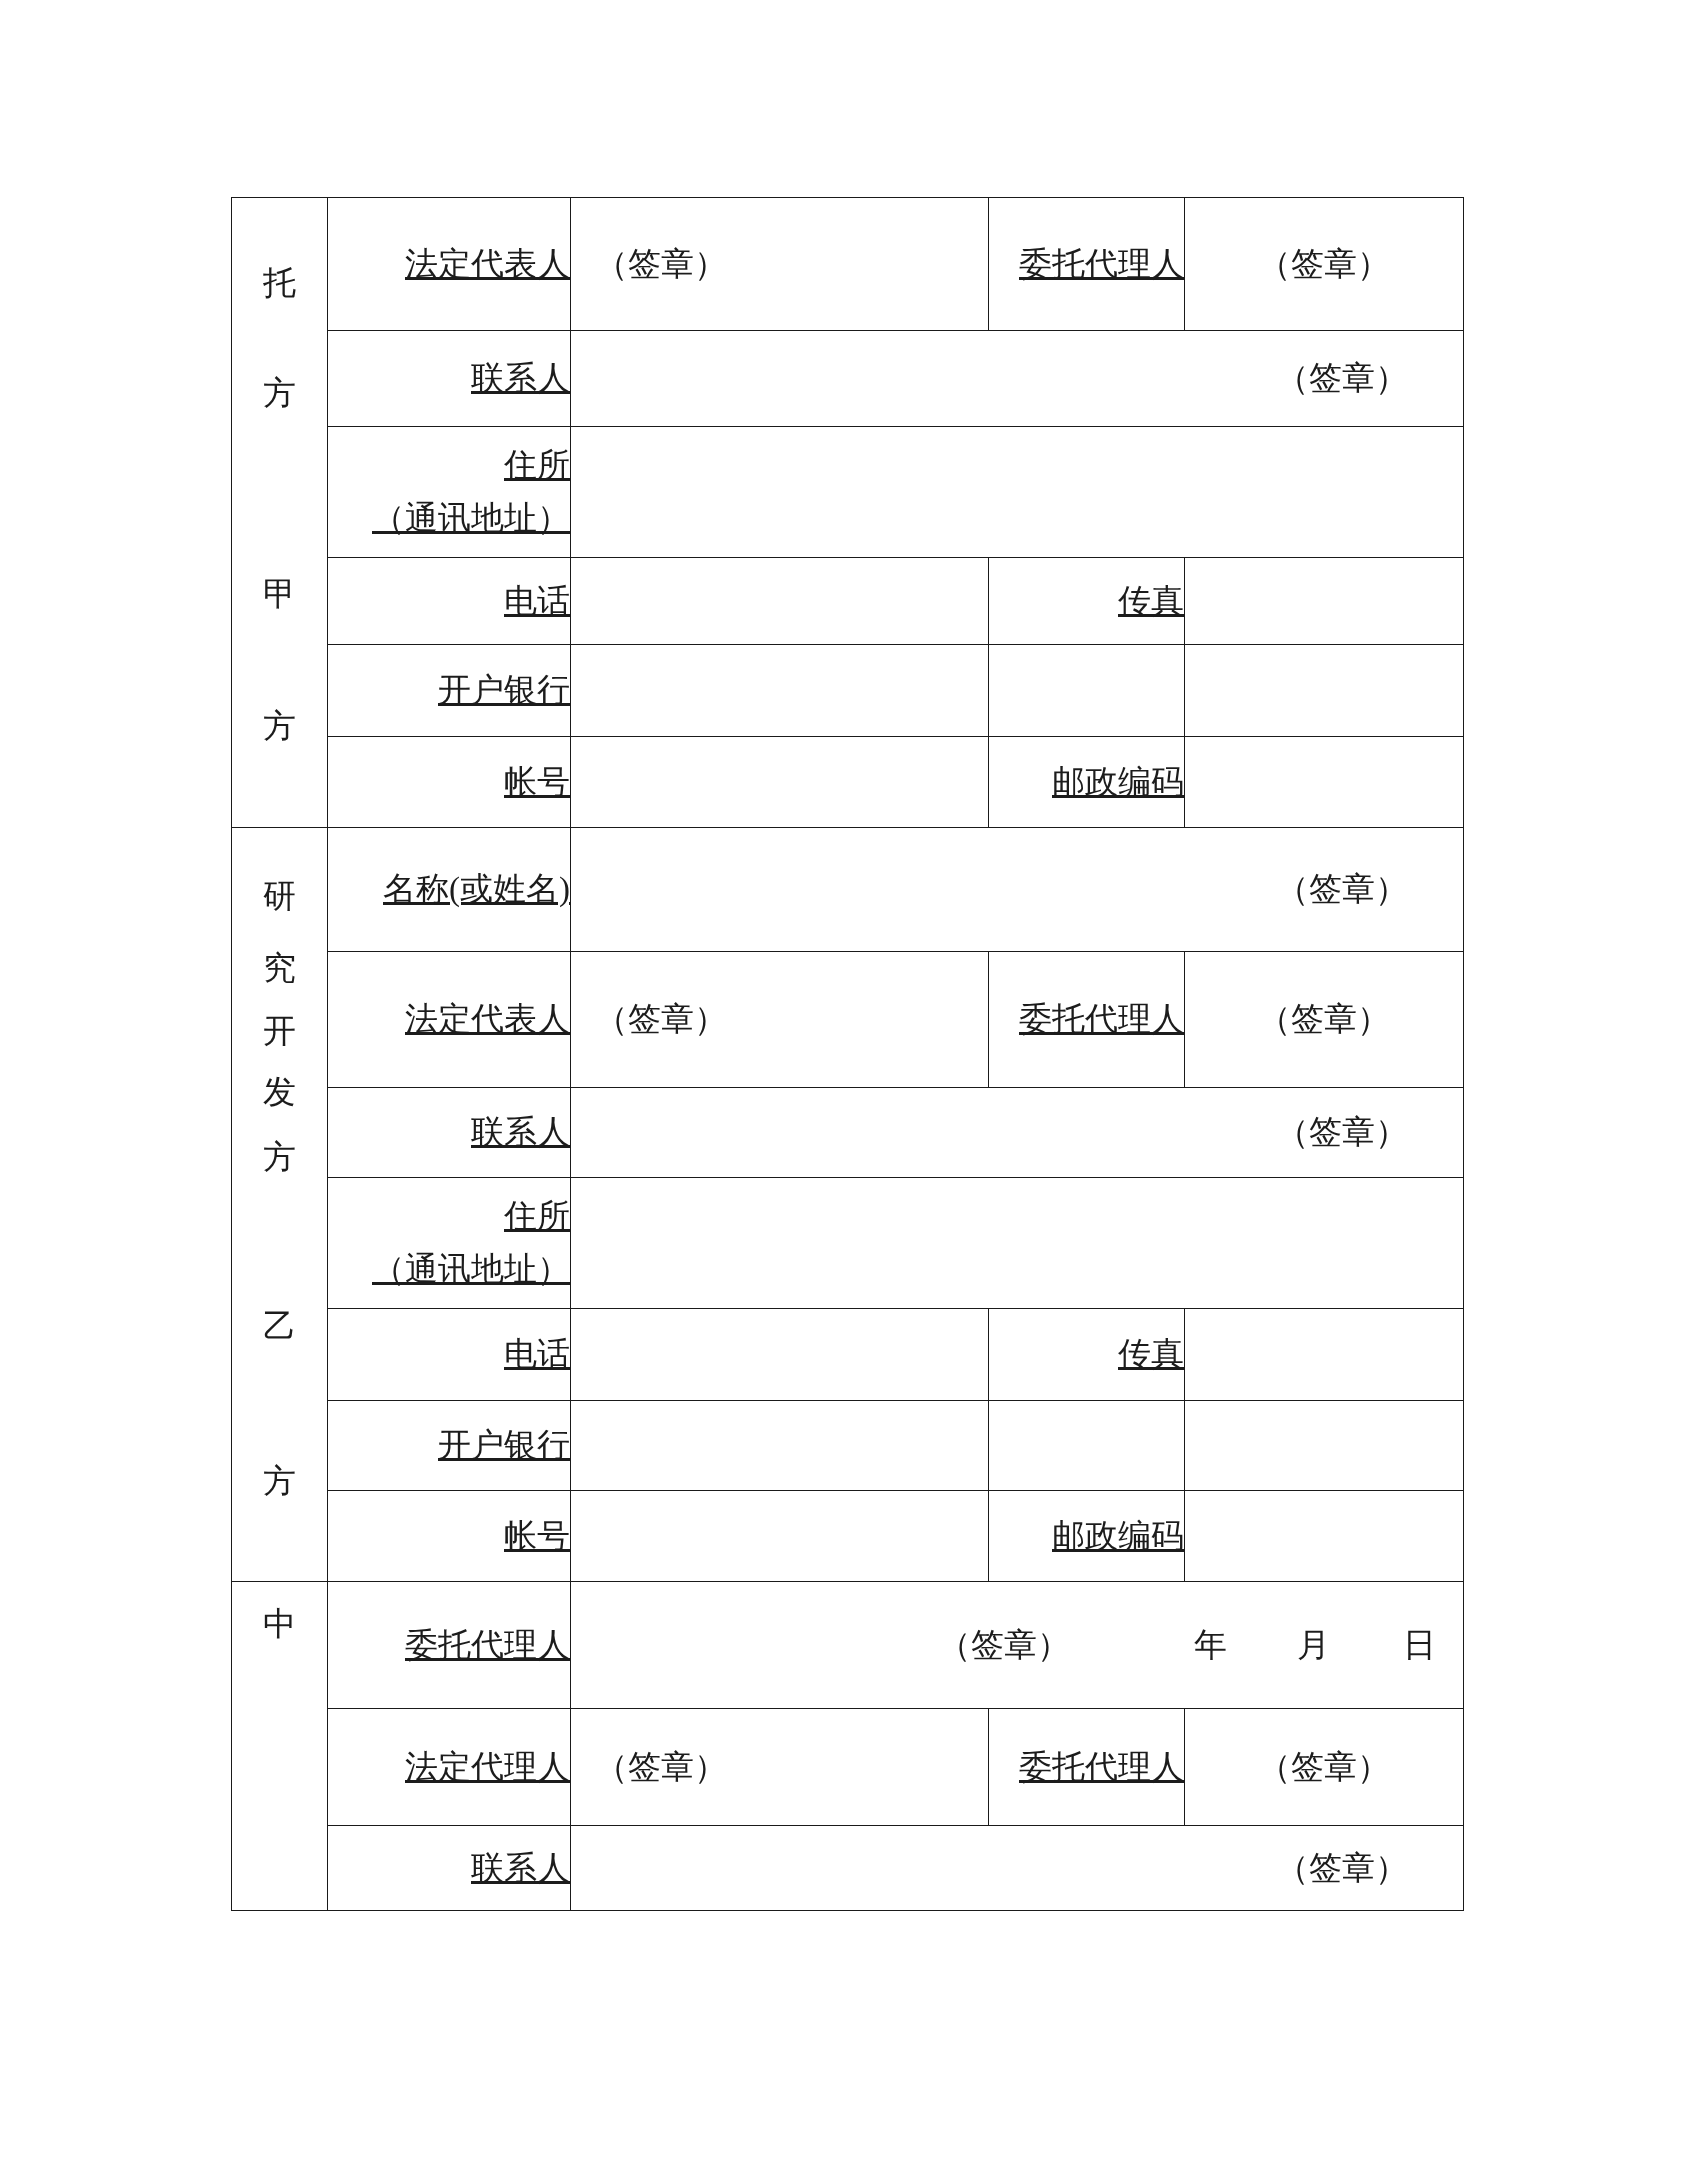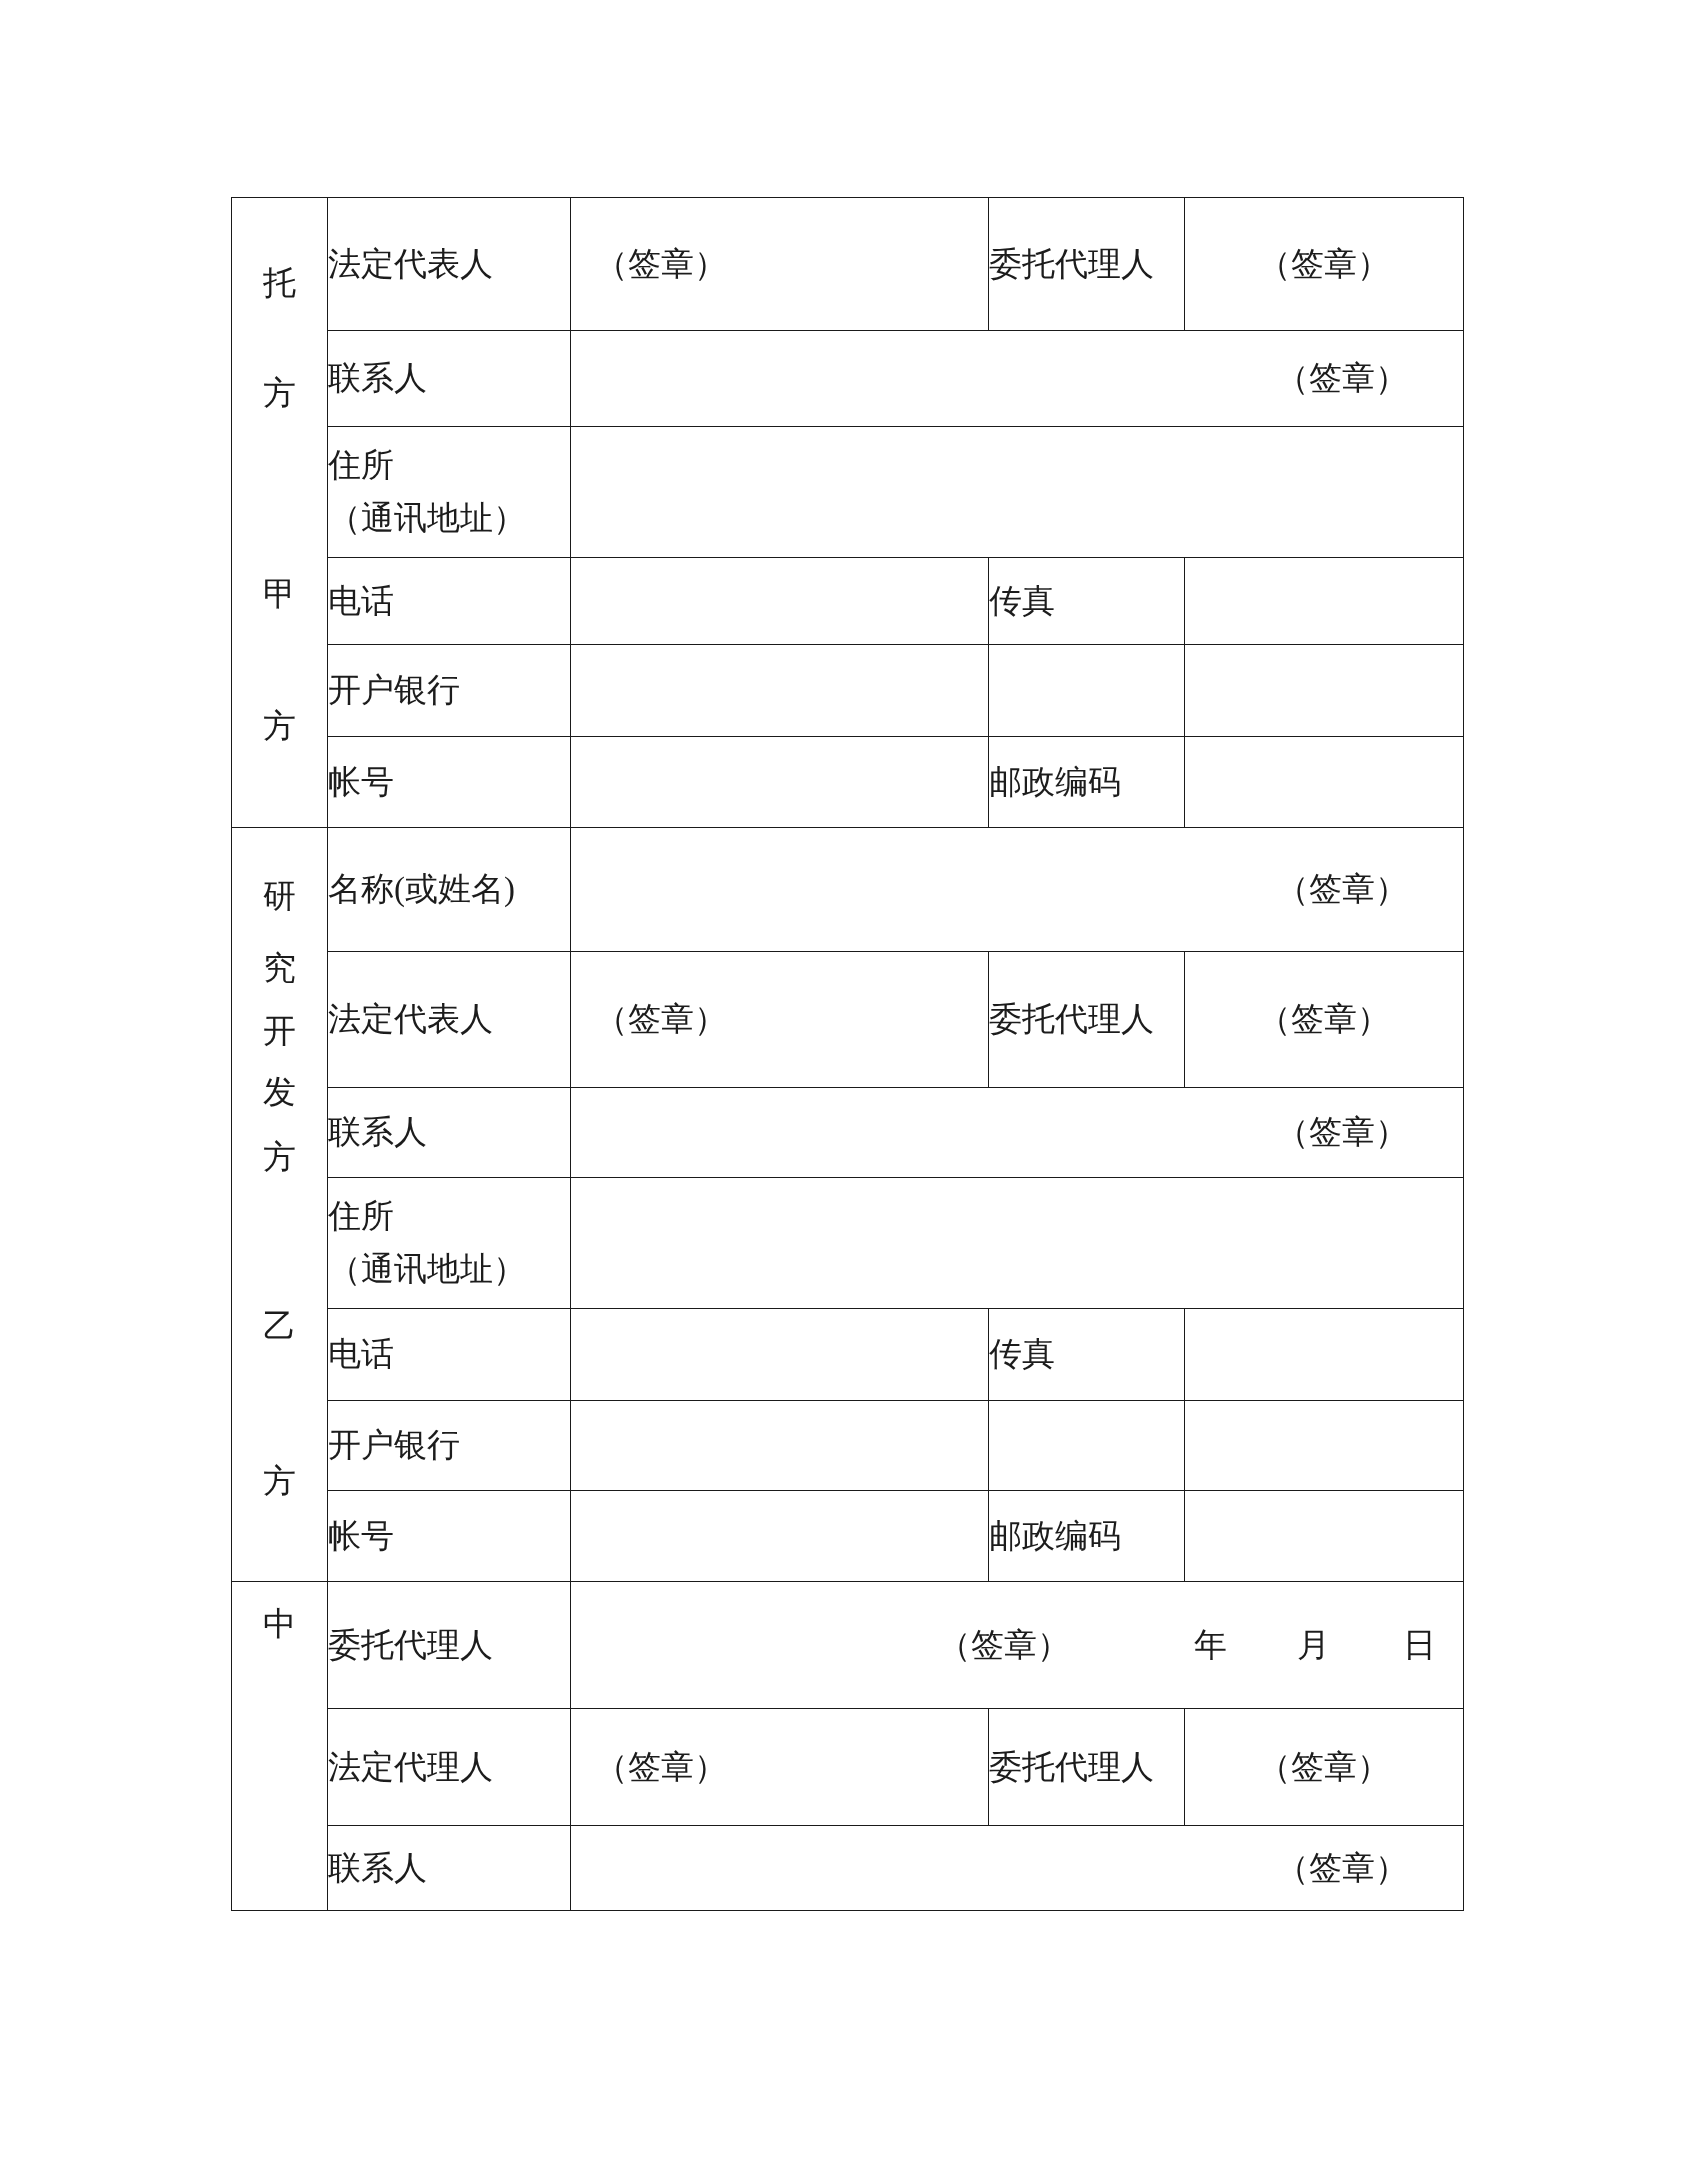--- a/index.html
+++ b/index.html
@@ -25,21 +25,21 @@
     table-layout: fixed;
   }
   td {
     border: 1.8px solid #1a1a1a;
     font-size: 33px;
     text-align: center;
     vertical-align: middle;
     padding: 0;
     overflow: hidden;
   }
-  td.lbl { text-align: left; }
+  td.lbl { text-align: right; text-decoration: underline; }
   td.val-left { text-align: left; padding-left: 24px; }
   td.val-center { text-align: center; }
   td.val-right { text-align: right; padding-right: 55px; }
   td.addr div { line-height: 53px; }
   td.vcell { position: relative; }
   .vchar {
     position: absolute;
     left: 50%;
     transform: translate(-50%, -50%);
     font-size: 33px;

